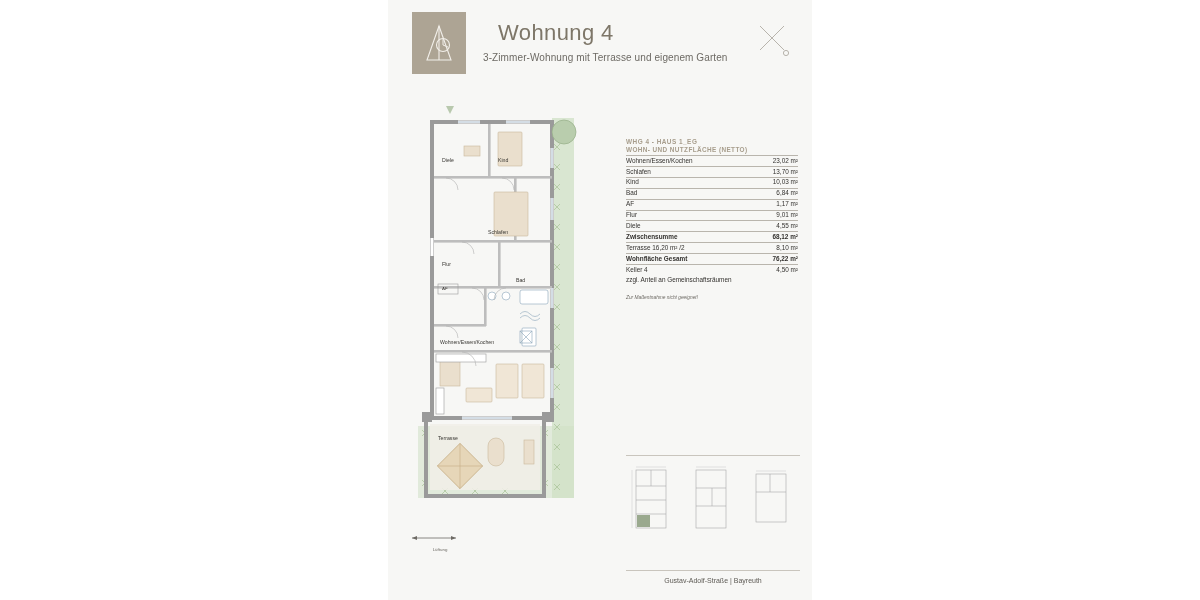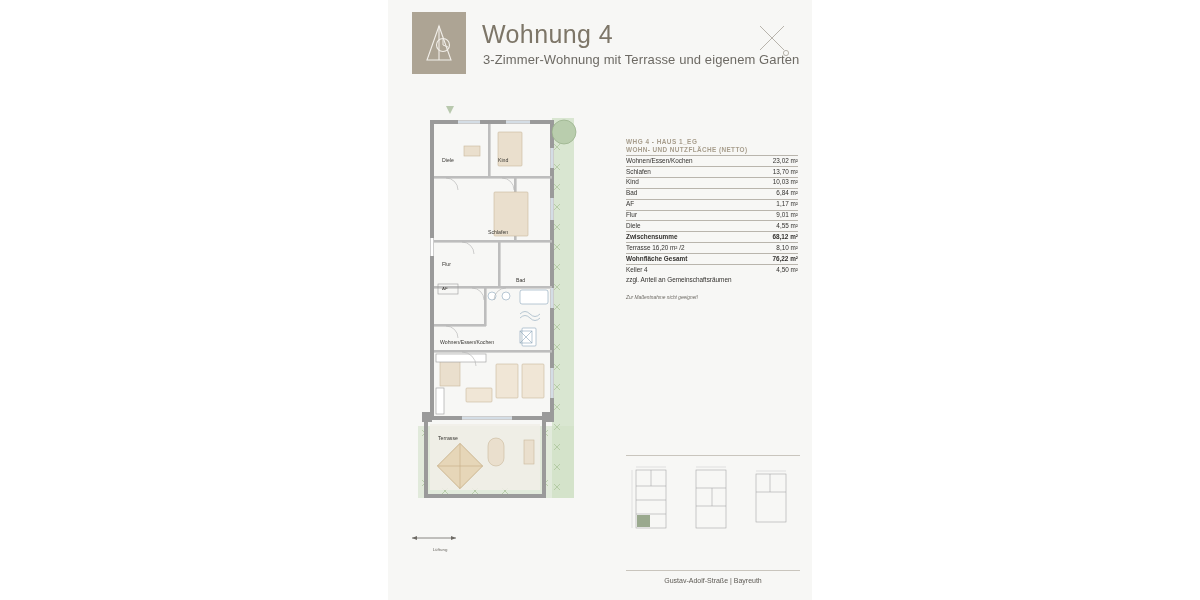--- a/index.html
+++ b/index.html
@@ -29,29 +29,29 @@
     left: 24px; top: 12px;
     width: 54px; height: 62px;
     background: #ada494;
   }
   .logo-glyph {
     position: absolute;
     left: 0; top: 0; width: 54px; height: 62px;
   }
   .header-title {
     position: absolute;
-    left: 94px; top: 20px;
-    font-size: 25px;
+    left: 110px; top: 20px;
+    font-size: 22px;
     color: #7d7668;
     letter-spacing: 0.4px;
   }
   .header-sub {
     position: absolute;
     left: 95px; top: 52px;
-    font-size: 13px;
+    font-size: 10px;
     color: #6d6a64;
     letter-spacing: 0.1px;
     text-align: right;
   }
   .compass {
     position: absolute;
     right: 20px; top: 20px;
     width: 38px; height: 38px;
   }
 

